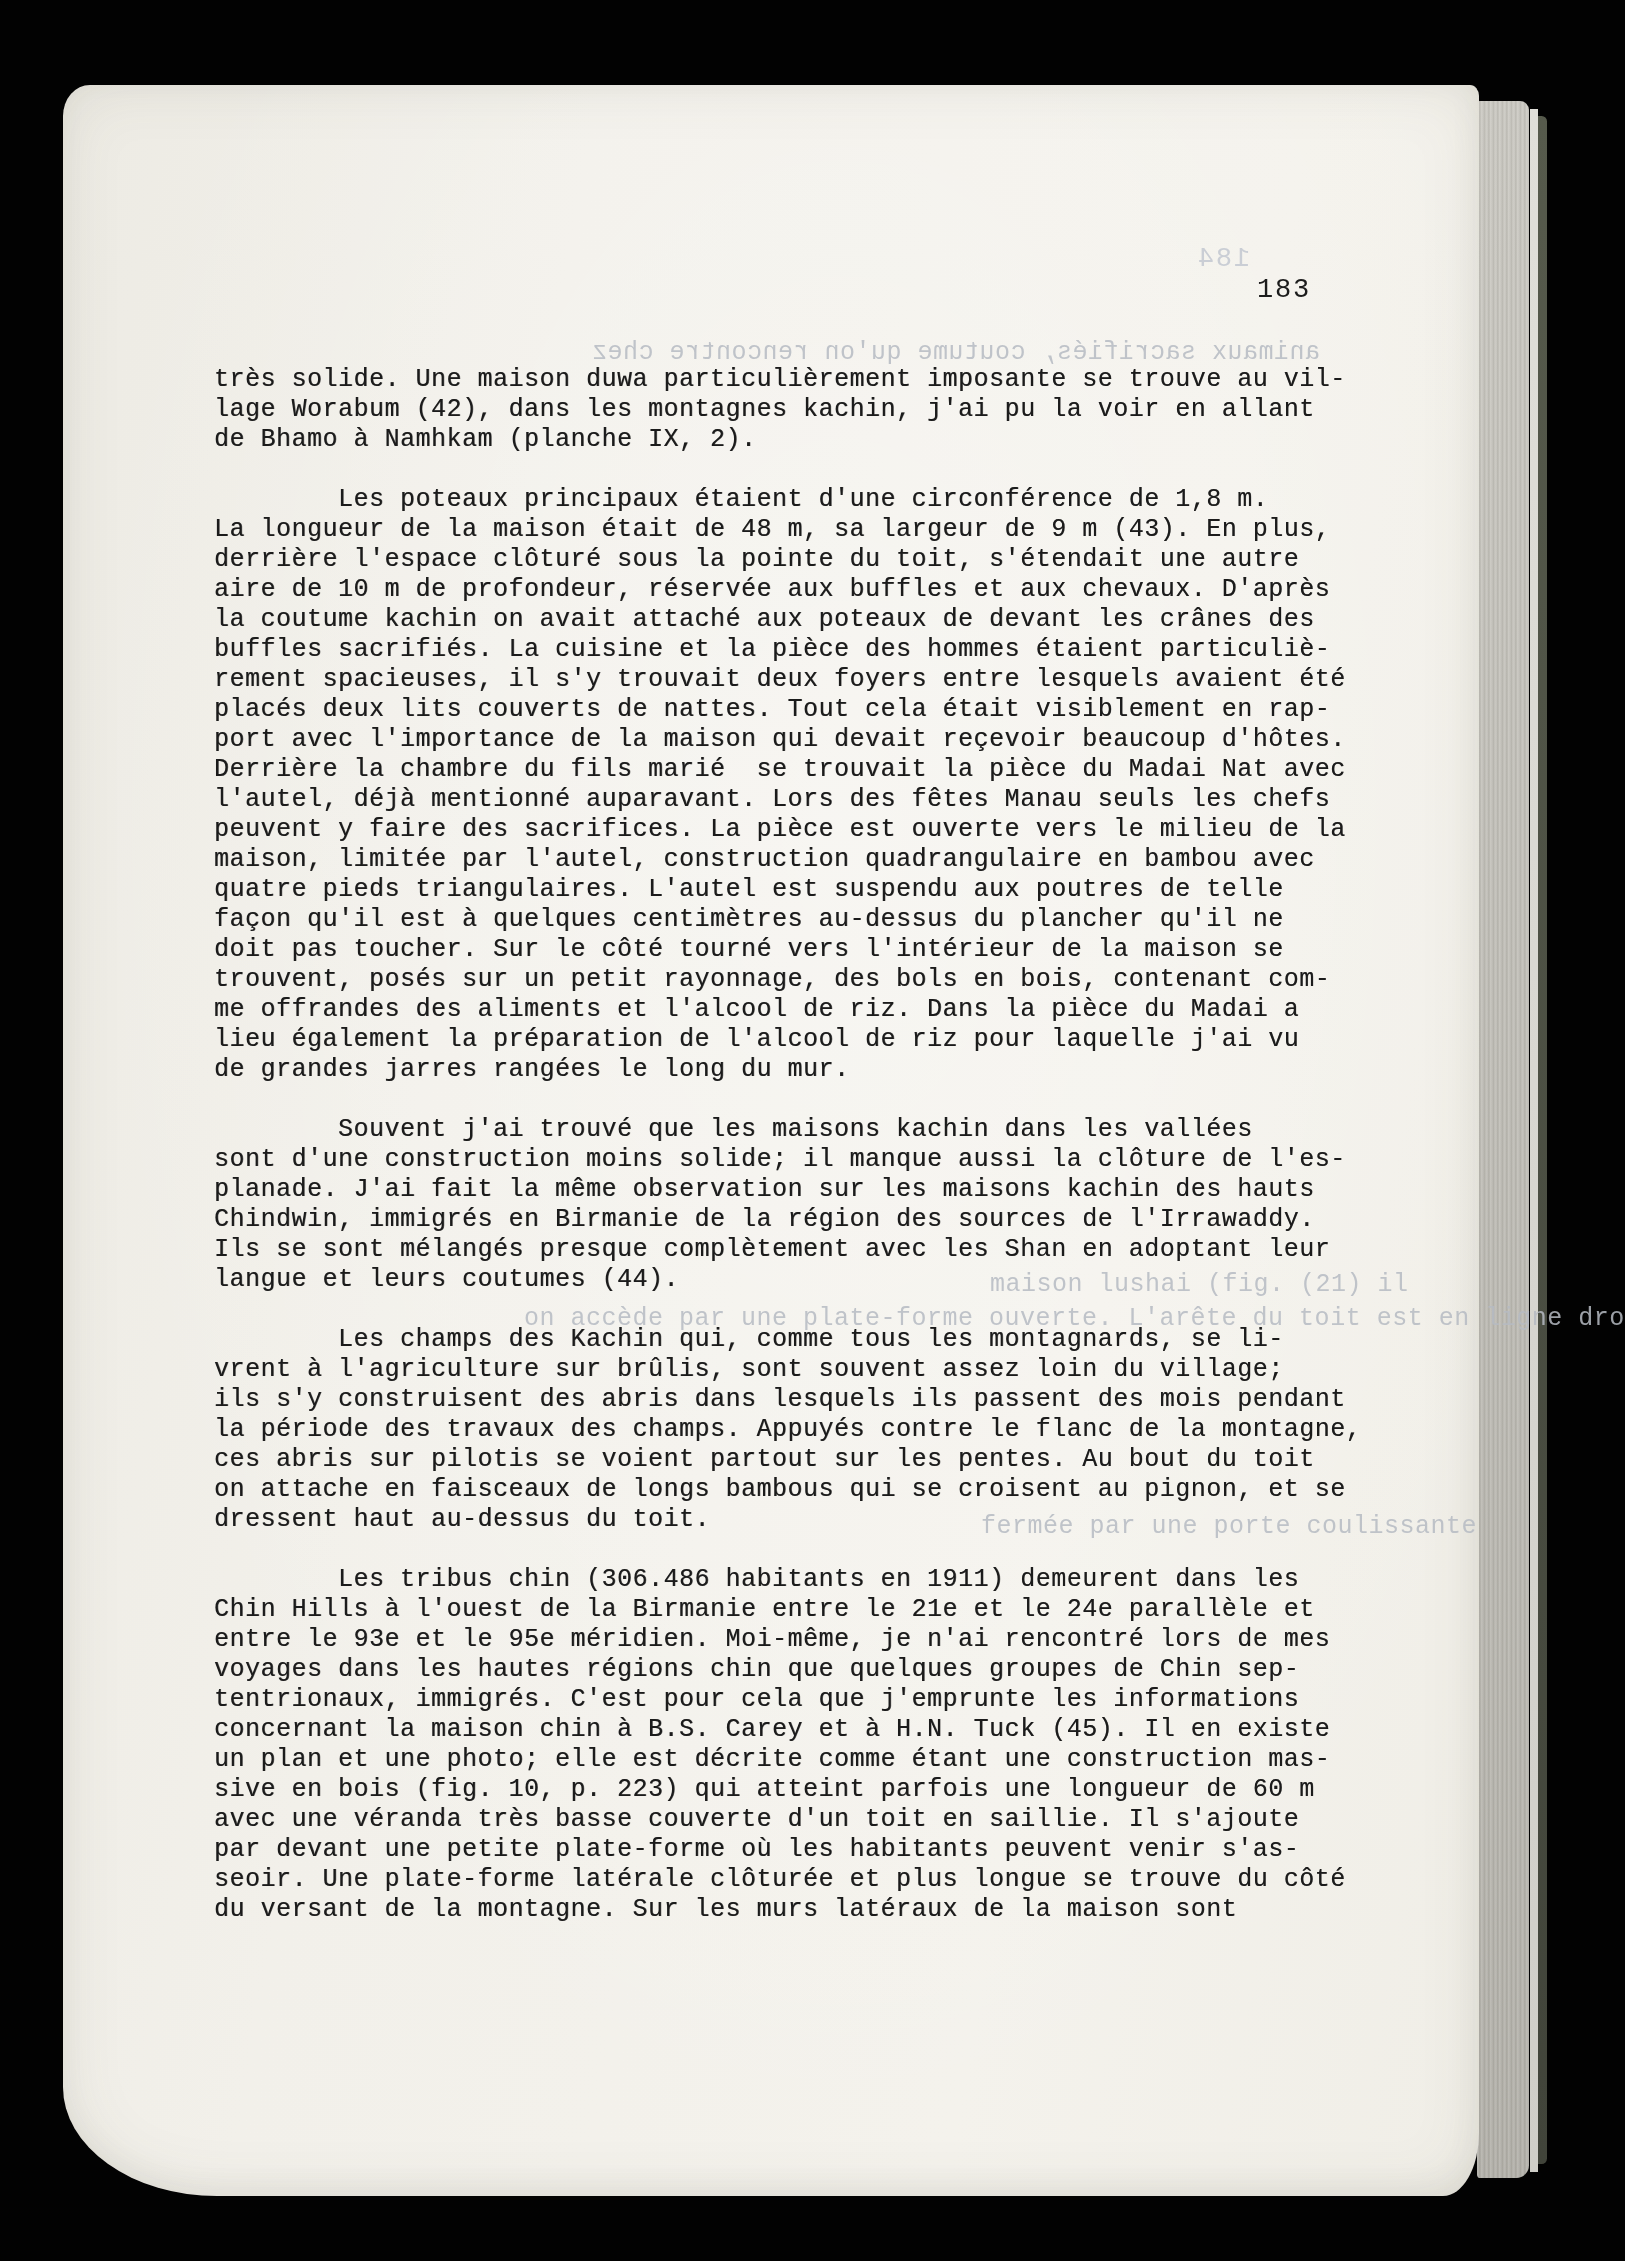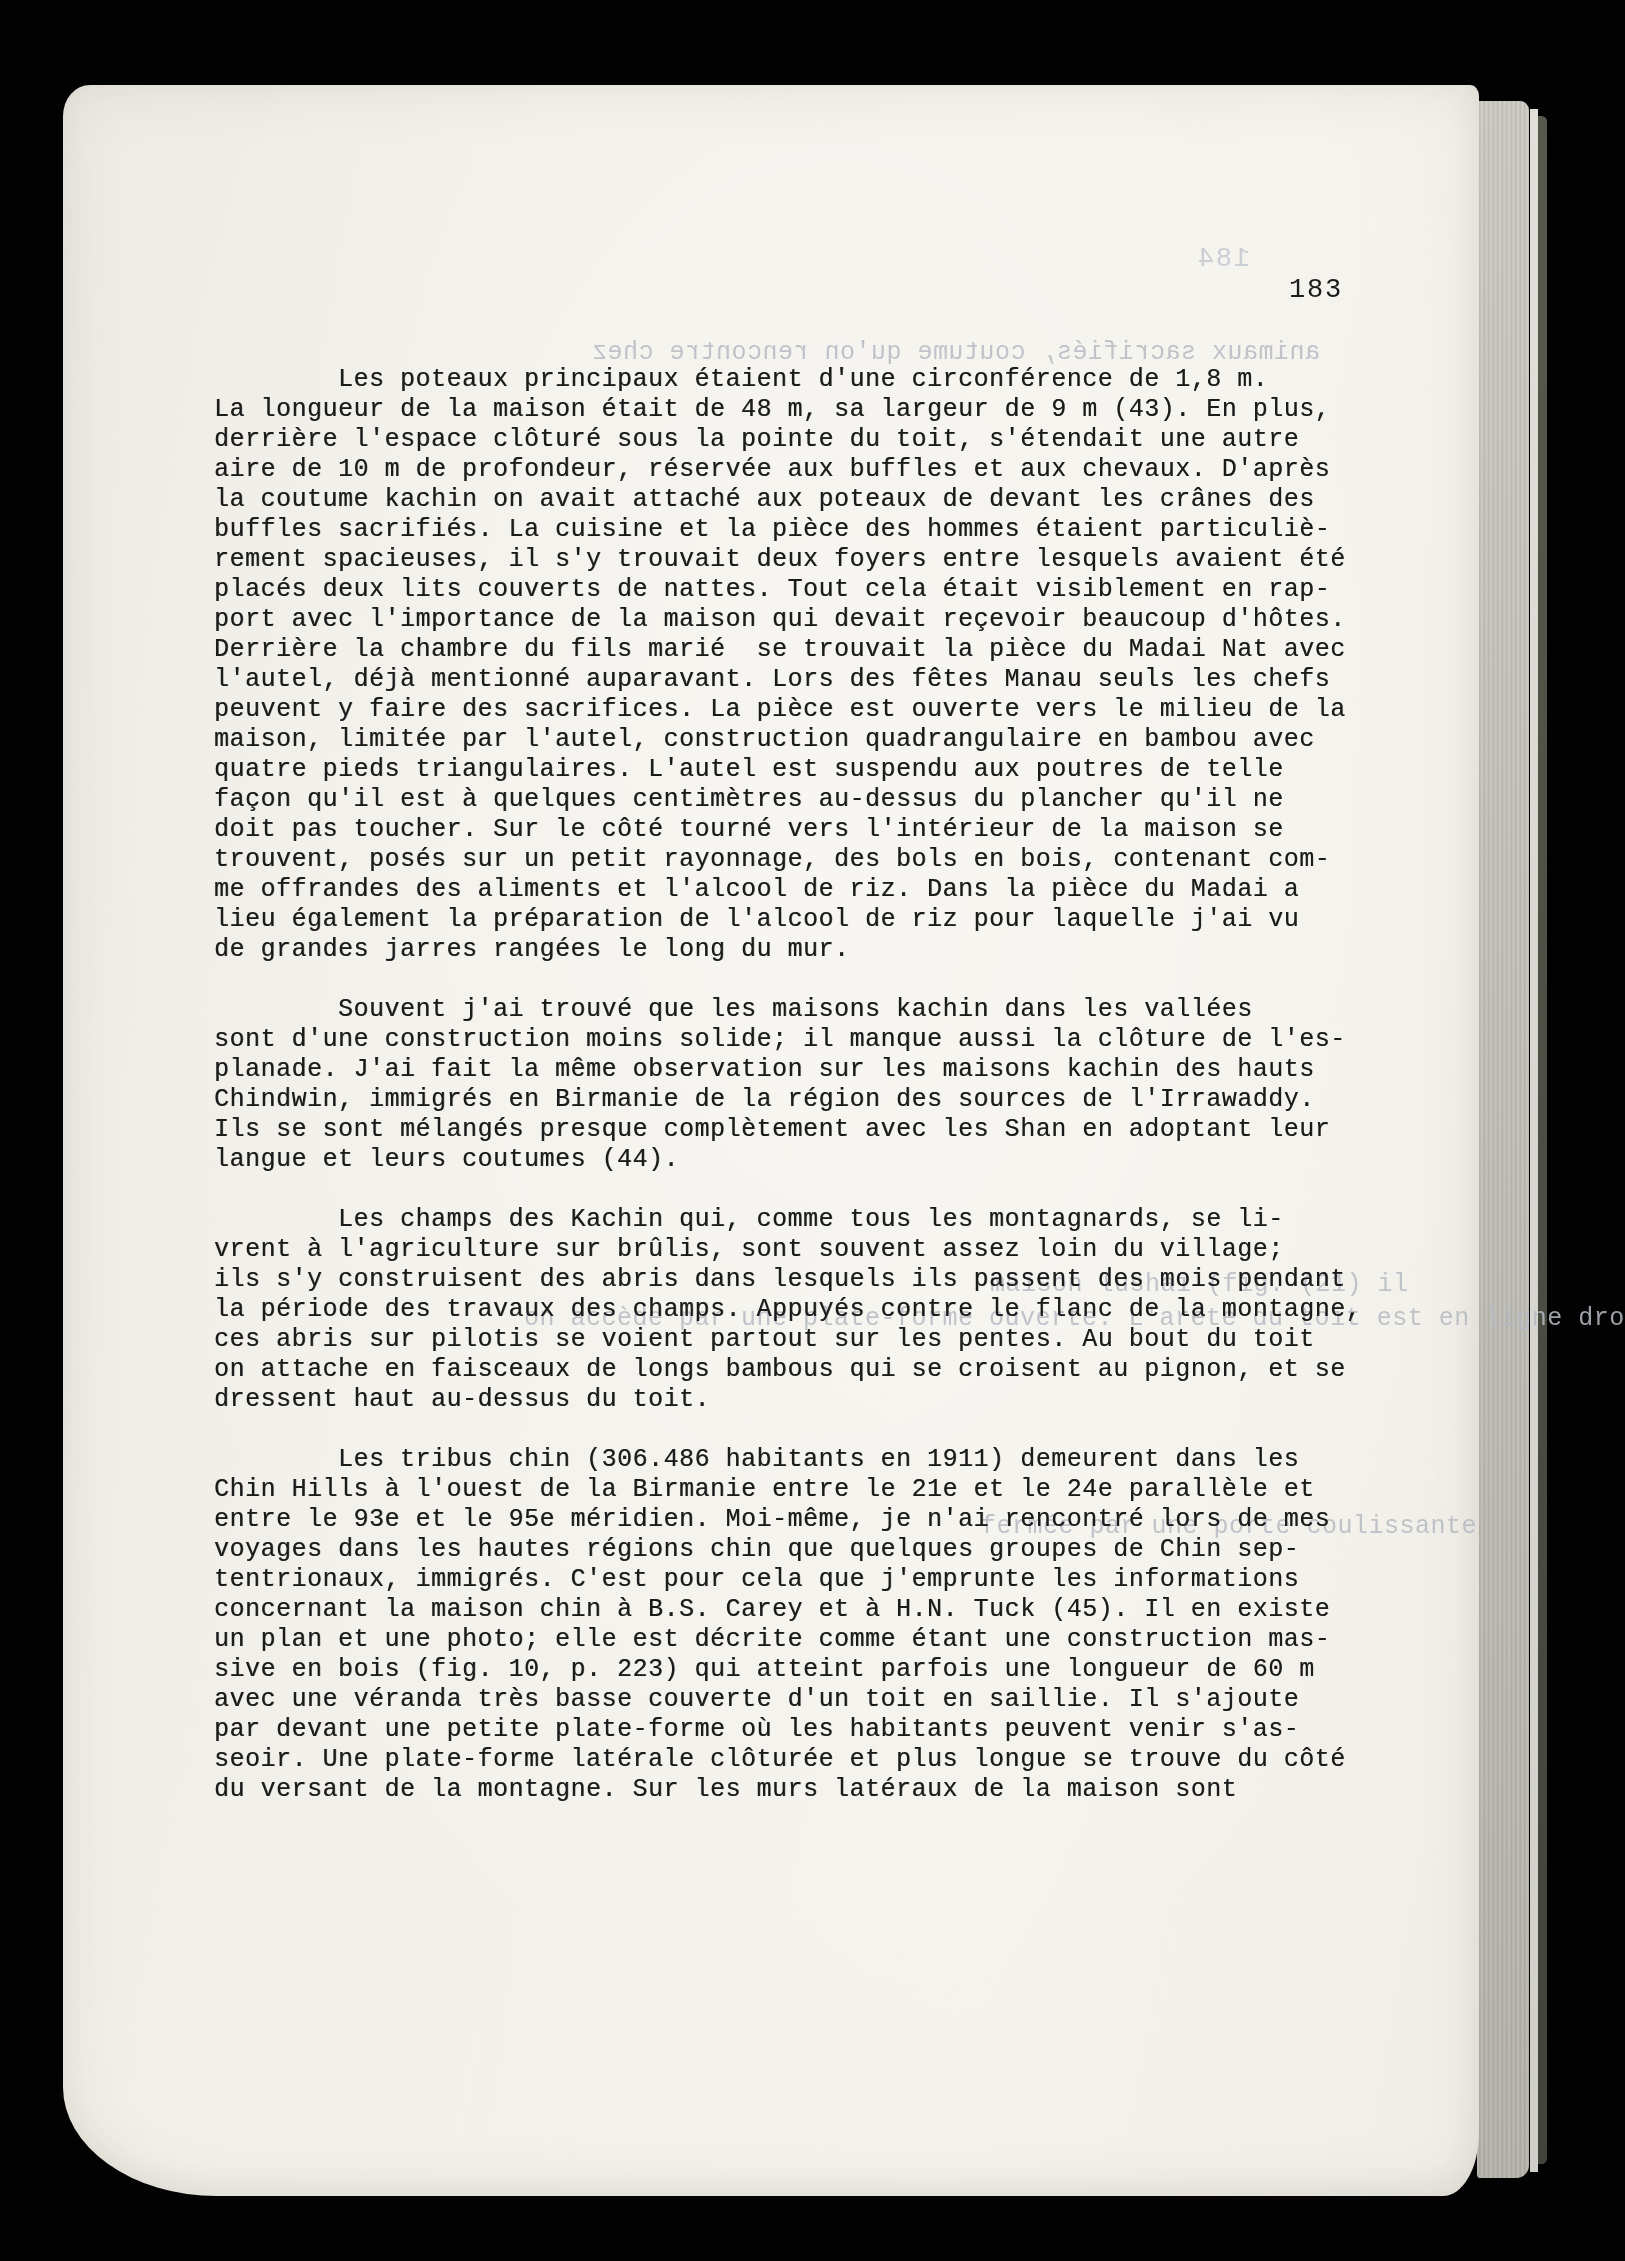--- a/index.html
+++ b/index.html
@@ -59,21 +59,20 @@
     border-radius: 27px 9px 36px 154px / 31px 11px 63px 109px;
     box-shadow: inset 0 0 63px rgba(90, 85, 70, 0.10), inset -3.6px -7.2px 27px rgba(80,80,70,0.07);
   }
   .pagenum {
     position: absolute;
     left: 1194px;
     top: 190px;
     font-size: 27px;
     letter-spacing: 1.8px;
     color: #1c1c1c;
-    margin-left: 32px;
   }
   .text-col {
     position: absolute;
     left: 151px;
     top: 280px;
     width: 1176px;
     color: #1b1b1b;
   }
   .para, .heading {
     white-space: pre;
@@ -113,20 +112,23 @@
 
     <div class="ghost mirror" style="left:208px; top:253px; width:1049px;">animaux sacrifiés, coutume qu'on rencontre chez</div>
 
     <div class="ghost" style="left:927px; top:1185px;">maison lushai (fig. (21) il</div>
 
     <div class="ghost" style="left:461px; top:1219px;">on accède par une plate-forme ouverte. L'arête du toit est en ligne droite;</div>
 
     <div class="ghost" style="left:918px; top:1427px;">fermée par une porte coulissante</div>
 
     <div class="text-col">
+      <div class="para">très solide. Une maison duwa particulièrement imposante se trouve au vil-
+lage Worabum (42), dans les montagnes kachin, j'ai pu la voir en allant
+de Bhamo à Namhkam (planche IX, 2).</div>
       <div class="para">        Les poteaux principaux étaient d'une circonférence de 1,8 m.
 La longueur de la maison était de 48 m, sa largeur de 9 m (43). En plus,
 derrière l'espace clôturé sous la pointe du toit, s'étendait une autre
 aire de 10 m de profondeur, réservée aux buffles et aux chevaux. D'après
 la coutume kachin on avait attaché aux poteaux de devant les crânes des
 buffles sacrifiés. La cuisine et la pièce des hommes étaient particuliè-
 rement spacieuses, il s'y trouvait deux foyers entre lesquels avaient été
 placés deux lits couverts de nattes. Tout cela était visiblement en rap-
 port avec l'importance de la maison qui devait reçevoir beaucoup d'hôtes.
 Derrière la chambre du fils marié  se trouvait la pièce du Madai Nat avec

